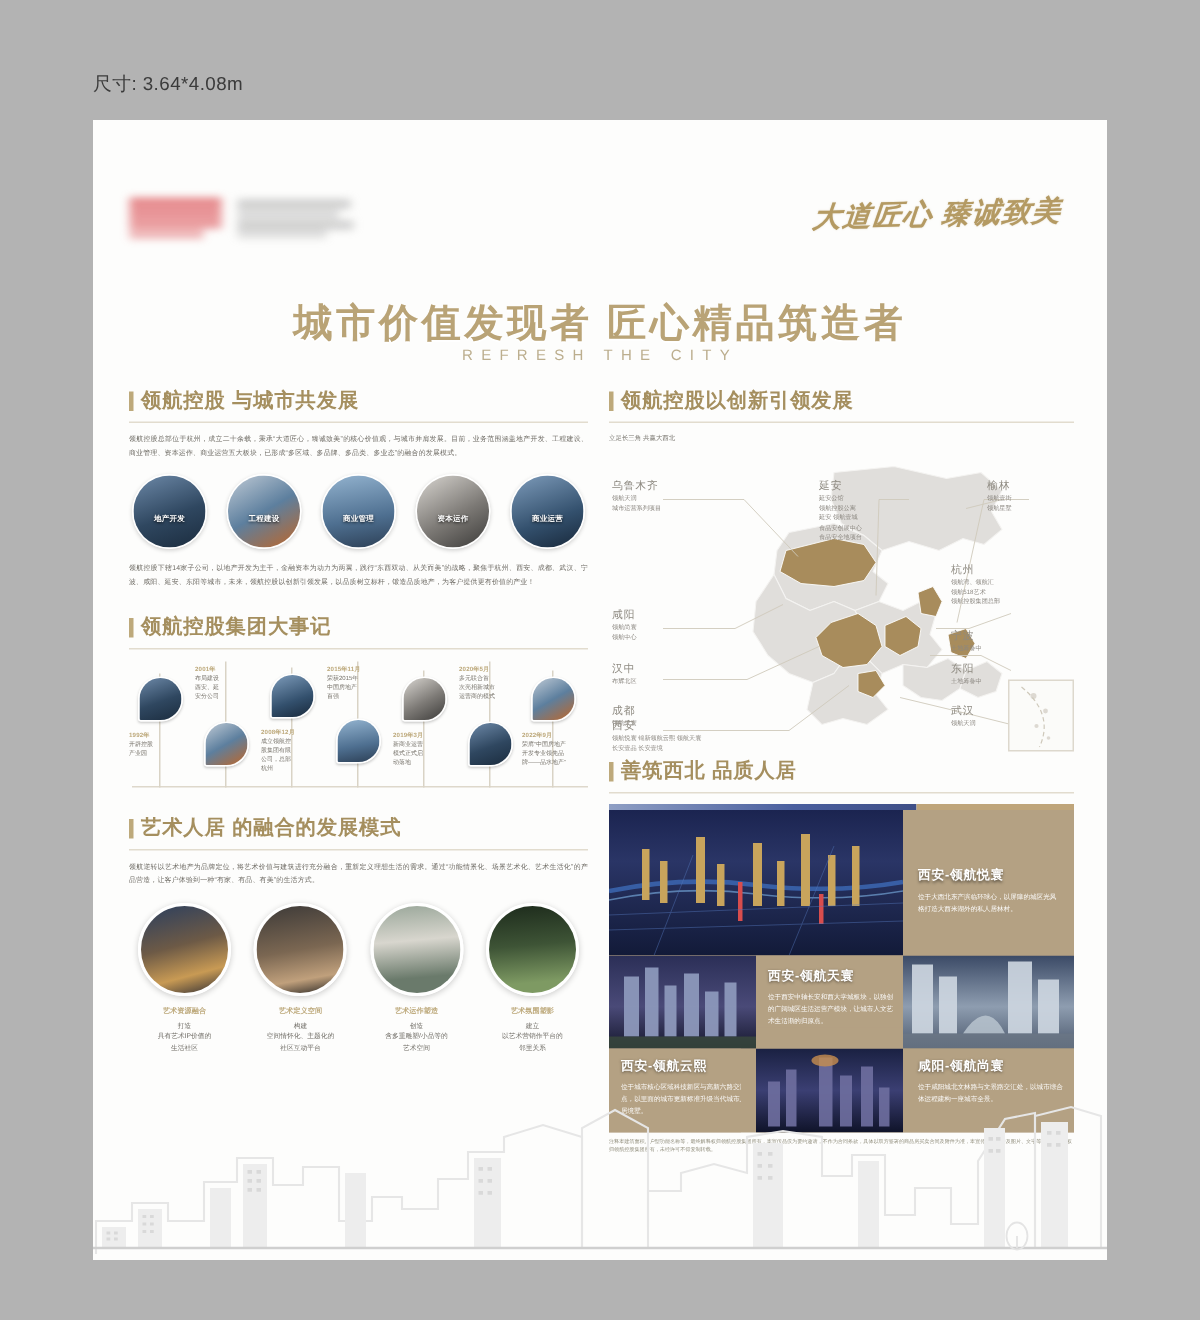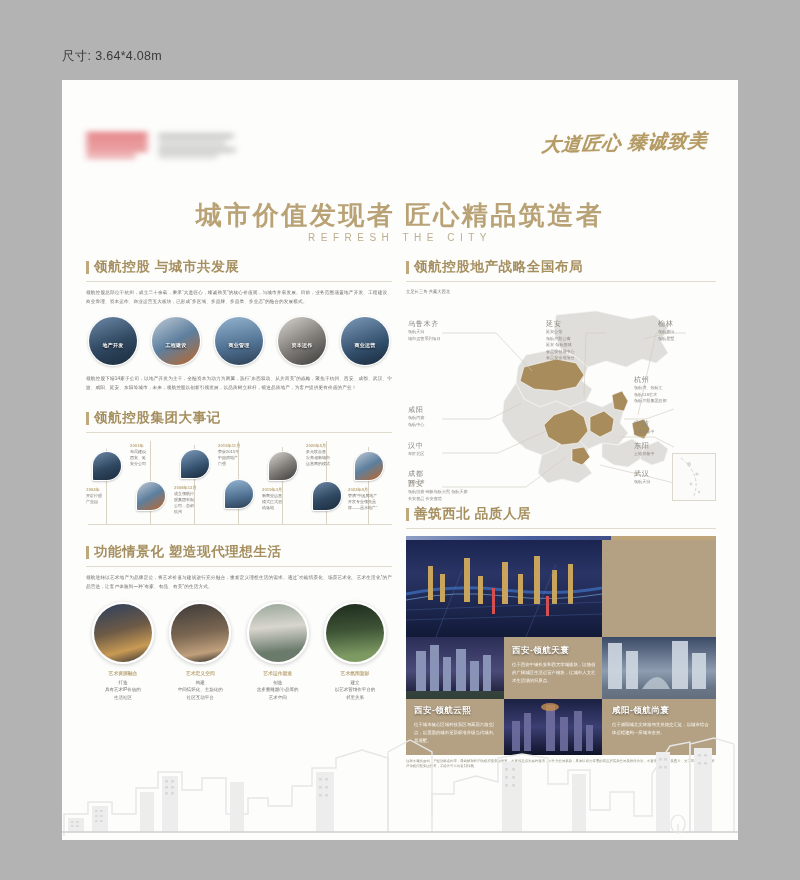--- a/index.html
+++ b/index.html
@@ -322,21 +322,21 @@
           <div style="position:absolute;left:0;top:46px;width:44px">
             <div class="tl-date">2022年9月</div>
             <div class="tl-txt" style="white-space:pre-line">荣膺“中国房地产
 开发专业领先品
 牌——品水地产”</div>
           </div>
         </div>
       </div>
 
       <div class="sec-head" style="margin-top:18px">
-        <div class="t">功能情景化 塑造现代理想生活</div>
+        <div class="t">艺术人居 的融合的发展模式</div>
       </div>
       <div class="body-text">领航逆转以艺术地产为品牌定位，将艺术价值与建筑进行充分融合，重新定义理想生活的需求。通过“功能情景化、场景艺术化、艺术生活化”的产品营造，让客户体验到一种“有家、有品、有美”的生活方式。</div>
 
       <div class="quad-row">
         <div class="quad">
           <div class="c">
               <div class="ph q-a"></div>
             </div>
           <div class="qt">艺术资源融合</div>
           <div class="qd">打造</div>
@@ -369,21 +369,21 @@
           <div class="qd">建立</div>
           <div class="qd">以艺术营销作平台的</div>
           <div class="qd">邻里关系</div>
         </div>
       </div>
     </div>
 
     <div class="col col-right">
 
       <div class="sec-head">
-        <div class="t">领航控股地产战略全国布局</div>
+        <div class="t">领航控股以创新引领发展</div>
       </div>
       <div class="map-note">立足长三角 共赢大西北</div>
 
       <div class="map-wrap">
         <svg class="map-svg" viewBox="0 0 310 208">
           <g fill="#e0dedb" stroke="#f4f3f1" stroke-width="0.7">
             <path d="M150 18 L190 14 L225 22 L248 18 L262 30 L255 44 L262 56 L250 66 L236 62 L220 70 L200 64 L182 70 L170 60 L155 52 L148 36 Z"></path>
             <path d="M120 58 L150 52 L170 60 L182 70 L176 84 L186 92 L180 104 L164 110 L150 104 L134 110 L118 102 L110 86 L112 70 Z"></path>
             <path d="M110 86 L118 102 L134 110 L150 104 L164 110 L172 124 L160 138 L150 152 L136 158 L120 152 L106 140 L96 124 L98 104 Z"></path>
             <path d="M164 110 L180 104 L196 110 L208 104 L218 112 L214 126 L222 136 L212 148 L196 146 L182 152 L172 142 L172 124 Z"></path>
@@ -514,20 +514,27 @@
               </g>
             <g stroke="#5577bb" stroke-width=".6" opacity=".5">
               <path d="M0 70 L196 62"></path>
                 <path d="M0 80 L196 74"></path>
                 <path d="M30 97 L56 30"></path>
                 <path d="M120 97 L150 24"></path>
             </g>
           </svg>
         </div>
 
+        <div class="cell" style="left:196px;top:0;width:114px;height:97px">
+          <div class="ph pg-brown"></div>
+          <div class="tx" style="left:10px;top:38px;width:96px">
+            <div class="h">西安-领航悦寰</div>
+            <div class="p">位于大西北东产滨临环球心，以屏障的城区光风格打造大西米湖外的私人居林村。</div>
+          </div>
+        </div>
 
         <div class="cell" style="left:0;top:97px;width:98px;height:62px">
           <div class="ph pg-tw"></div>
           <svg style="position:absolute;inset:0" viewBox="0 0 98 62">
             <g fill="#8d98bb" opacity=".95">
               <rect x="10" y="14" width="10" height="40"></rect>
                 <rect x="24" y="8" width="9" height="46"></rect>
               <rect x="37" y="20" width="8" height="34"></rect>
                 <rect x="50" y="12" width="10" height="42"></rect>
               <rect x="64" y="24" width="9" height="30"></rect>

